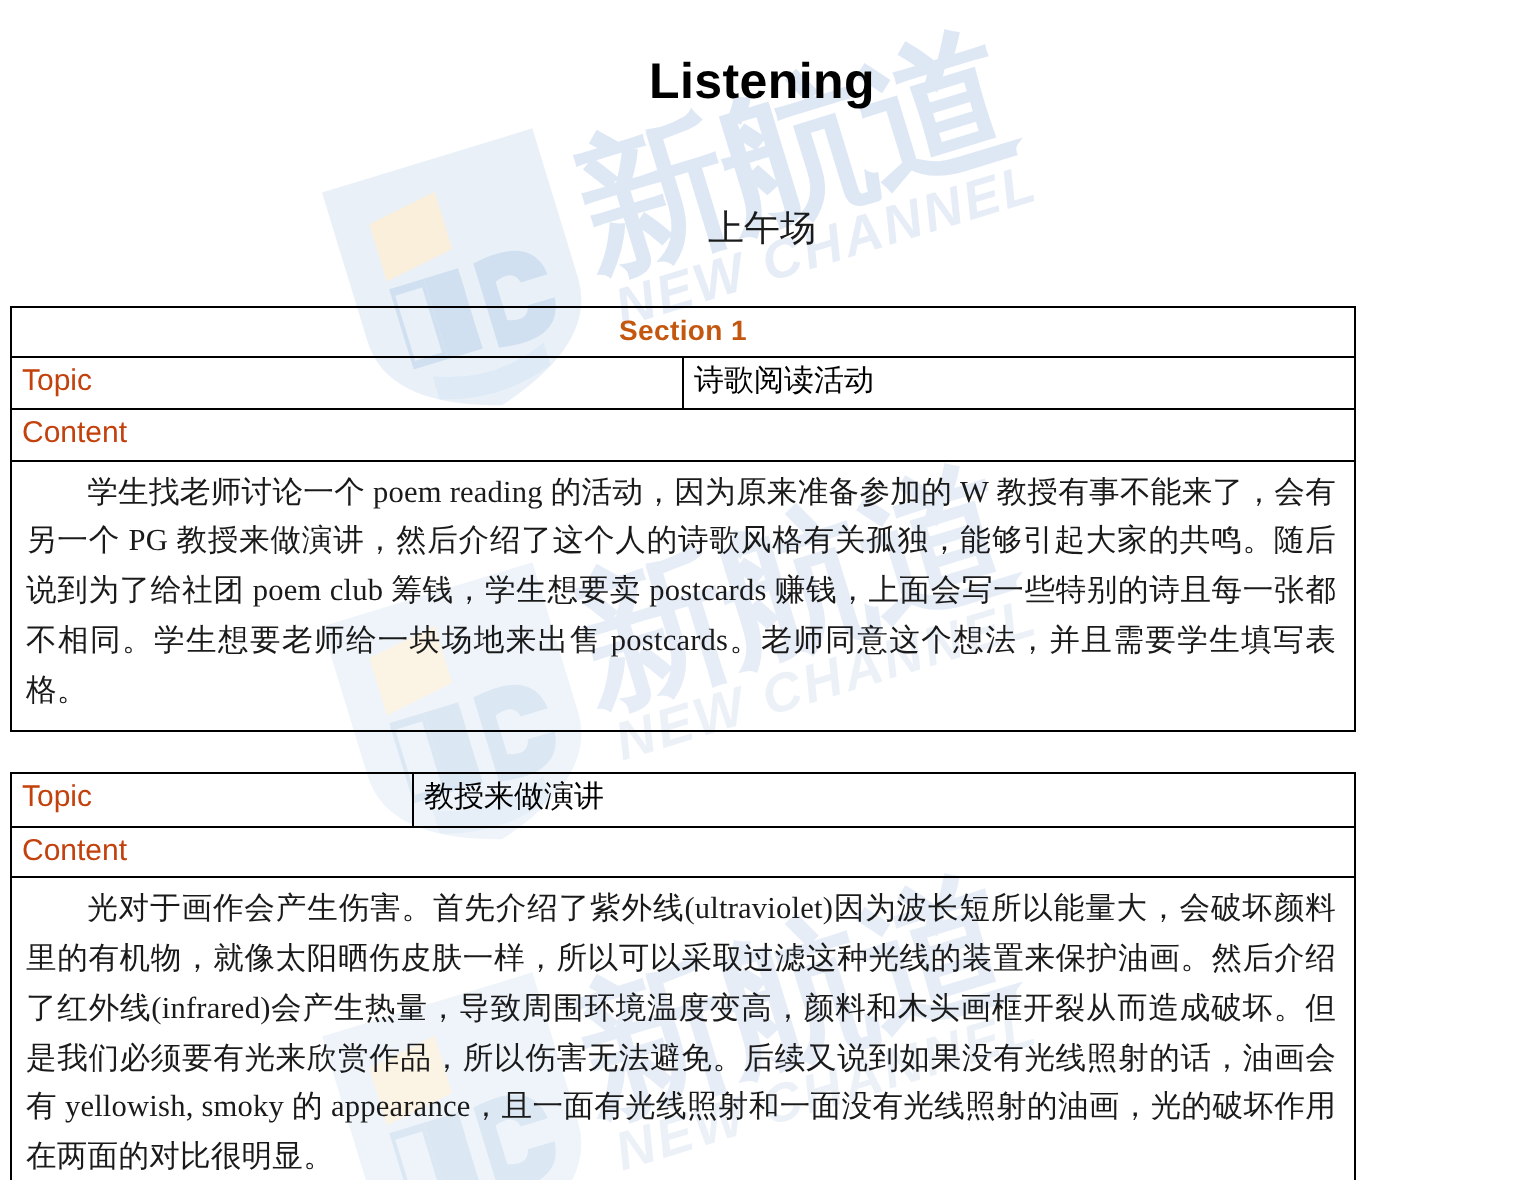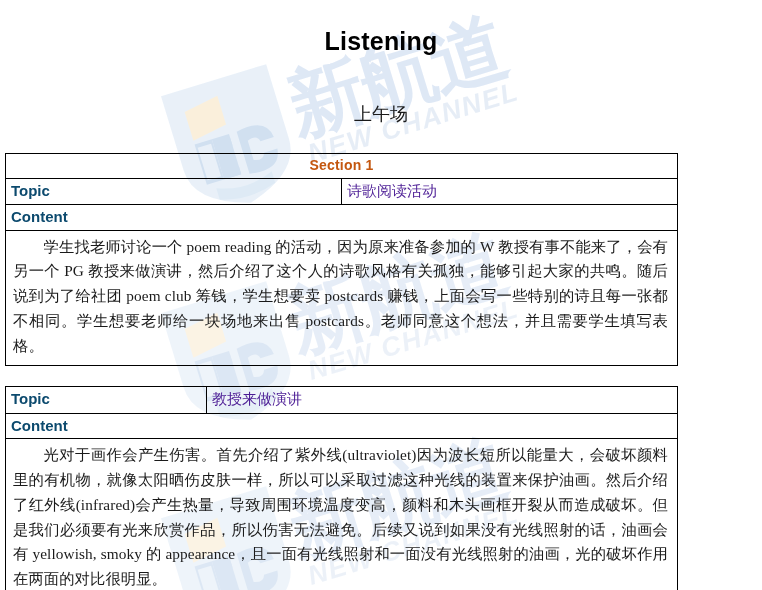--- a/index.html
+++ b/index.html
@@ -113,30 +113,30 @@
     text-align: center;
     font-family: "Liberation Sans", sans-serif;
     font-weight: bold;
     font-size: 14px;
     color: #c4570f;
     letter-spacing: 0.2px;
     line-height: 1.35;
   }
   .row-label {
     font-family: "Liberation Sans", sans-serif;
-    font-weight: bold;
+    font-weight: normal;
     font-size: 15px;
-    color: #0c4a6e;
+    color: #c2410c;
     line-height: 1.3;
     margin-top: 24px;
   }
   .topic-value {
     font-family: "Liberation Serif", "DejaVu Serif", serif;
     font-size: 15px;
-    color: #4c1d95;
+    color: #000000;
     line-height: 1.35;
   }
   .content-body {
     font-family: "Liberation Serif", "DejaVu Serif", serif;
     font-size: 15.3px;
     color: #1a1a1a;
     line-height: 1.62;
     text-align: justify;
     text-indent: 2em;
     padding: 2px 4px 4px 2px;

